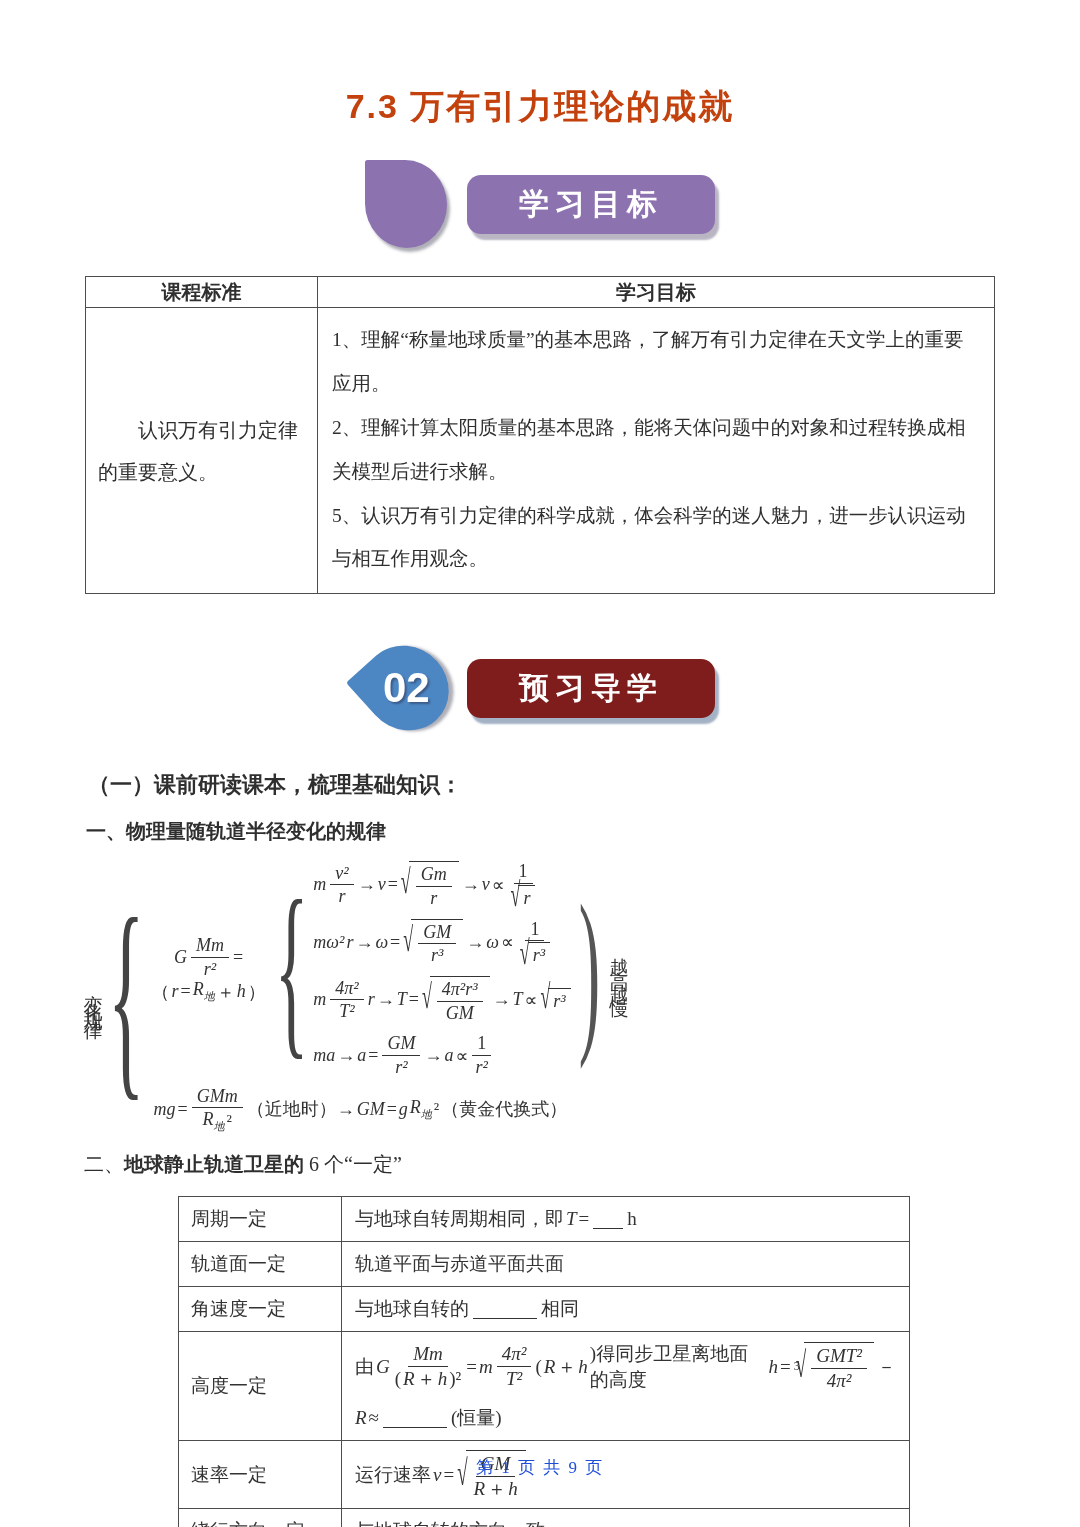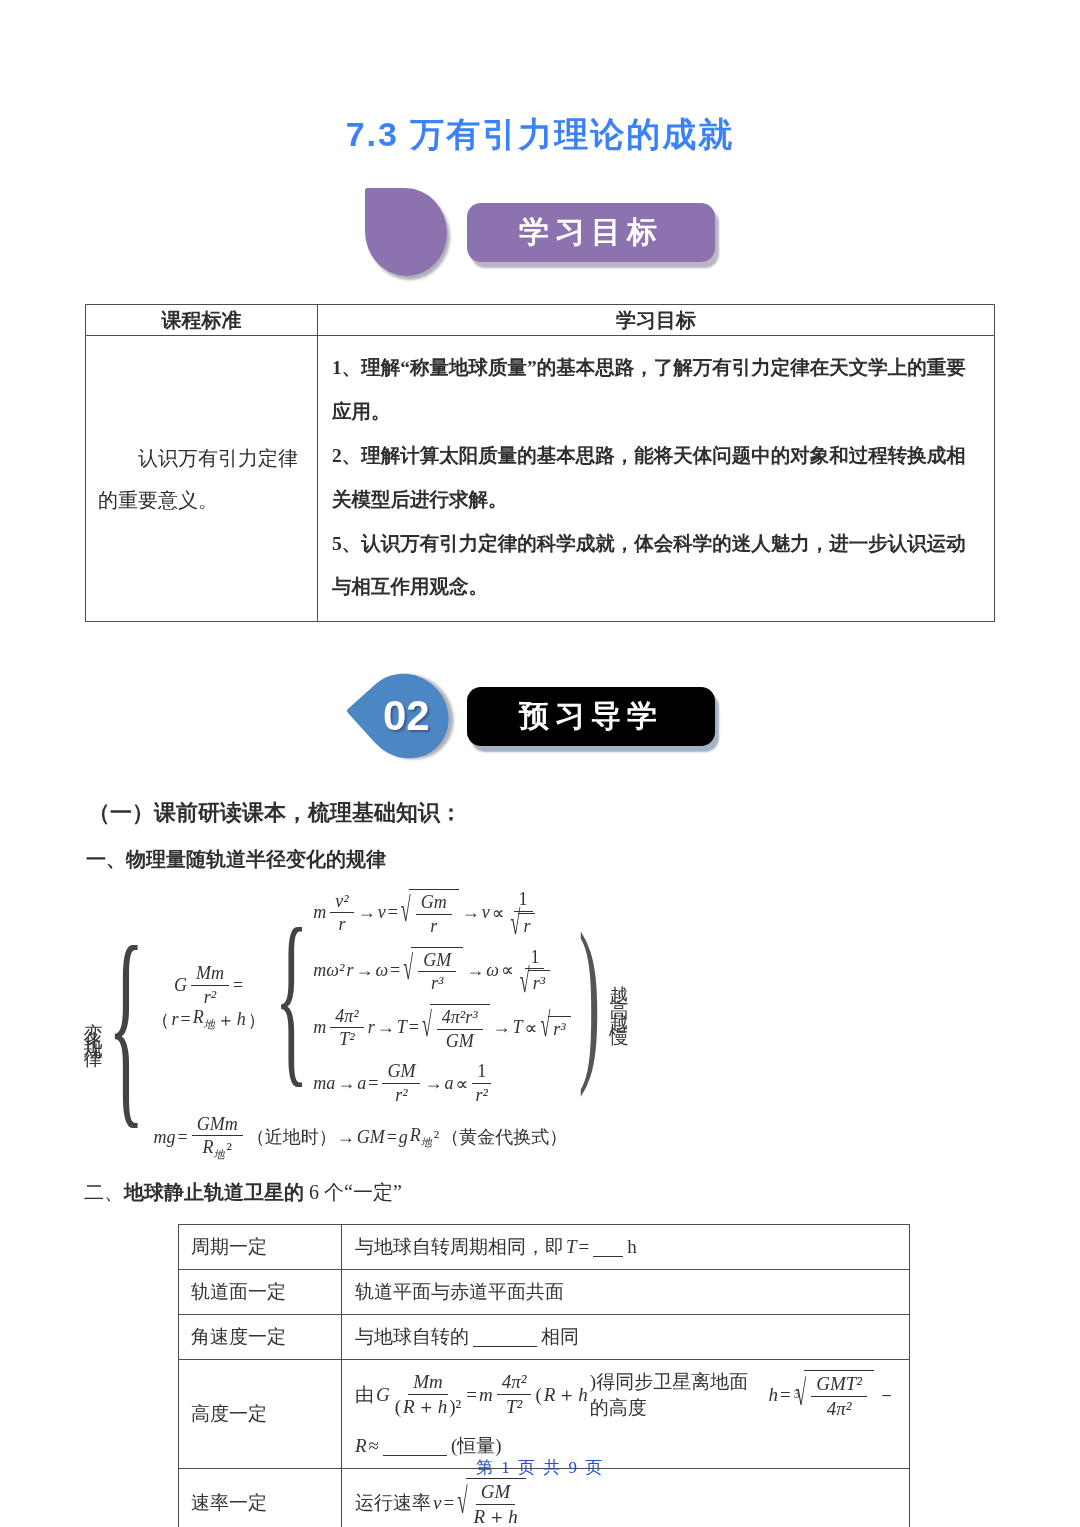--- a/index.html
+++ b/index.html
@@ -1,46 +1,46 @@
 <!DOCTYPE html>
 <html><head>
 <meta charset="utf-8">
 <style>
   * { margin:0; padding:0; box-sizing:border-box; }
   body { background:#fff; font-family:"Liberation Serif", serif; color:#2f2f2f; }
   .page { position:relative; width:1080px; height:1527px; margin:0 auto; background:#ffffff; overflow:hidden; }
 
   
-  .doc-title { margin-top:112px; text-align:center; font-family:"Liberation Sans", sans-serif;
-               font-weight:bold; font-size:34px; letter-spacing:2px; color:#3b82f6; }
+  .doc-title { margin-top:84px; text-align:center; font-family:"Liberation Sans", sans-serif;
+               font-weight:bold; font-size:34px; letter-spacing:2px; color:#c2410c; }
 
   
   .badge-row { display:flex; justify-content:center; align-items:center; gap:20px; }
   .badge-row.first { margin-top:22px; height:104px; }
   .badge-row.second { margin-top:42px; height:104px; }
   .drop { width:82px; height:88px; position:relative; flex:0 0 auto; }
   .drop .shape { width:100%; height:100%; border-radius:3% 52% 50% 52%;
                  box-shadow:3px 4px 3px rgba(110,110,125,.55); display:flex; align-items:center; justify-content:center; }
   .drop.purple .shape { background:#8d72b0; }
   .drop.blue   .shape { background:#4d87c3; transform:rotate(-42deg); }
   .drop.blue   .num   { transform:rotate(42deg); }
   .drop .num { font-family:"Liberation Sans", sans-serif; font-weight:bold; font-size:42px; color:#fff;
                text-shadow:2px 2px 2px rgba(40,40,70,.45); }
   .badge-label { color:#fff; font-family:"Liberation Sans", sans-serif; font-weight:bold;
                  font-size:30px; letter-spacing:6px; padding:9px 52px; border-radius:14px; }
   .badge-label.purple { background:#8d72b0; box-shadow:4px 6px 2px rgba(130,120,145,.55); }
-  .badge-label.blue   { background:#000000; box-shadow:4px 6px 2px rgba(90,115,150,.55); }
+  .badge-label.blue   { background:#7f1d1d; box-shadow:4px 6px 2px rgba(90,115,150,.55); }
 
   
   table.obj { border-collapse:collapse; margin:20px auto 0; width:910px; table-layout:fixed; }
   table.obj th, table.obj td { border:1.6px solid #4d4d4d; font-size:20px; }
   table.obj th { font-weight:bold; height:31px; text-align:center; }
   table.obj col.c1 { width:232px; }
   td.standard { padding:6px 12px; vertical-align:middle; line-height:2.1; text-indent:2em; }
-  td.goalcell { padding:10px 14px 12px;font-weight:bold; }
+  td.goalcell { padding:10px 14px 12px; }
   td.goalcell p { font-size:19.5px; line-height:2.25; }
 
   
   .intro  { margin:30px 0 0 88px; font-family:"Liberation Sans", sans-serif; font-weight:bold; font-size:22px; }
   .topic1 { margin:18px 0 0 86px; font-family:"Liberation Sans", sans-serif; font-weight:bold; font-size:20px; }
   .topic2 { margin:18px 0 0 84px; font-size:20px; }
   .topic2 .b { font-family:"Liberation Sans", sans-serif; font-weight:bold; }
 
   
   .m { font-family:"Liberation Serif", serif; color:#333; }

